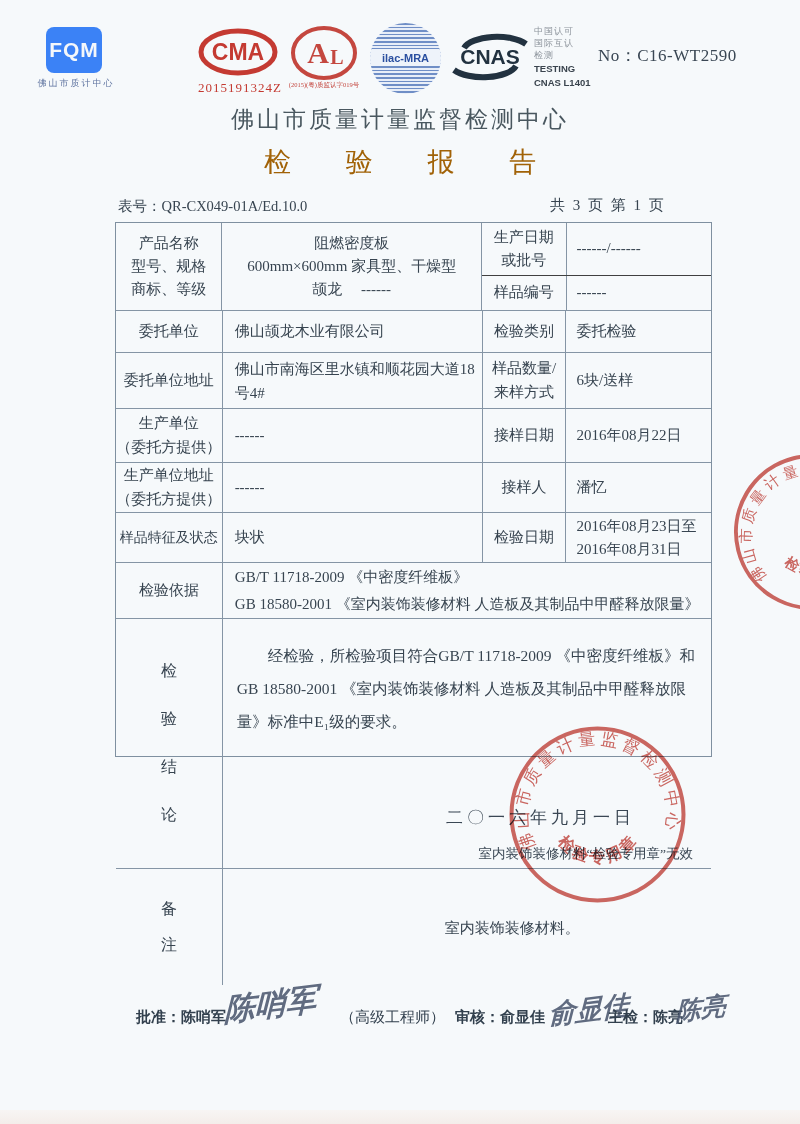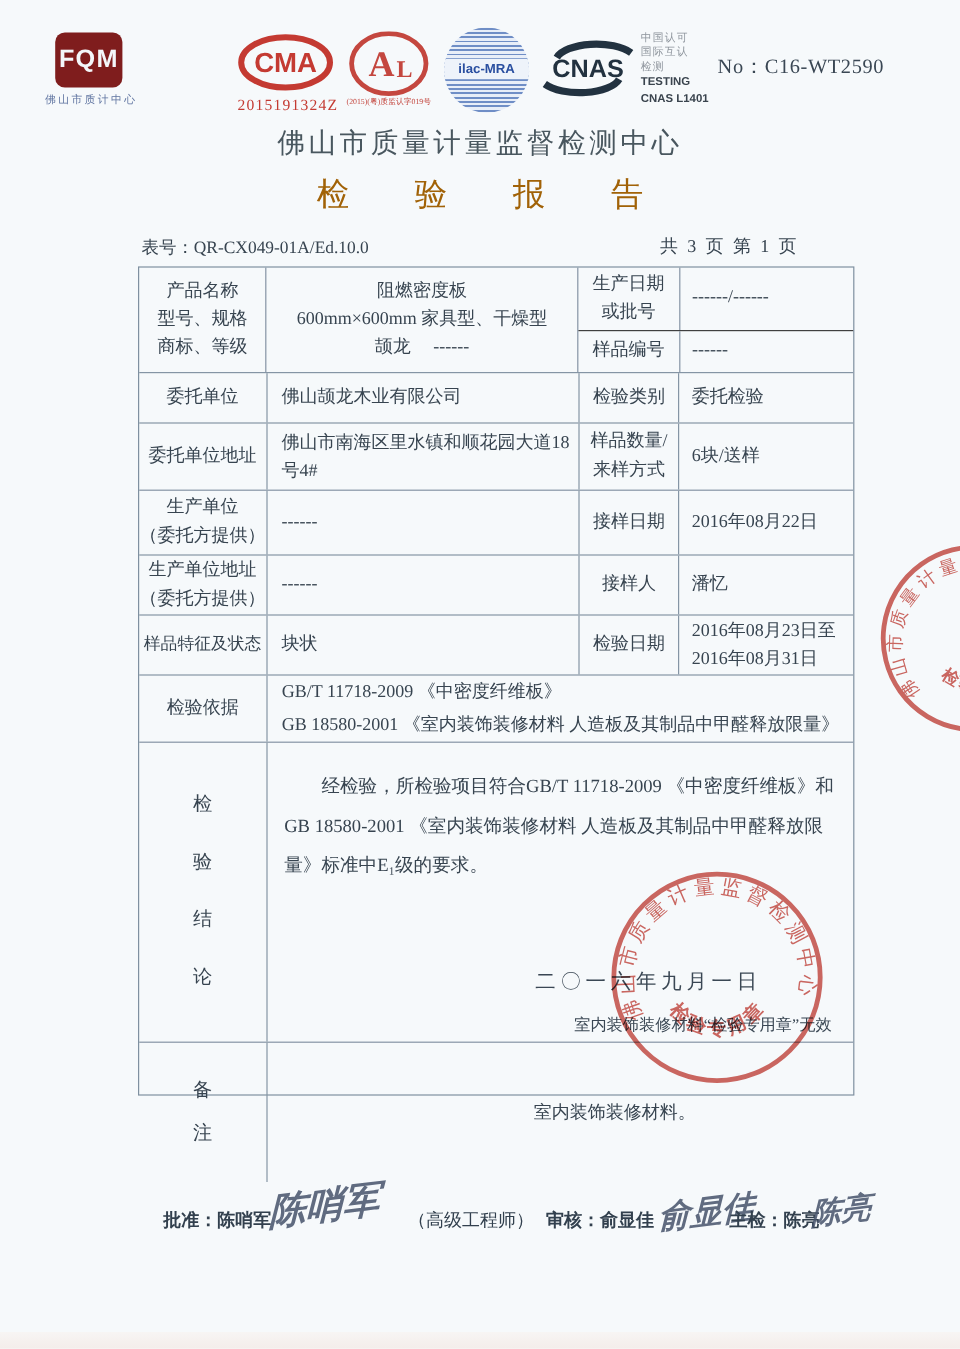--- a/index.html
+++ b/index.html
@@ -4,21 +4,21 @@
 <style>
   html,body{margin:0;padding:0;}
   body{
     width:800px;height:1124px;position:relative;overflow:hidden;
     background:#f6f9fb;
     font-family:"Liberation Serif","DejaVu Serif",serif;
     color:#374450;
   }
   .abs{position:absolute;}
   
-  .fqm-box{left:46px;top:27px;width:56px;height:46px;background:#7f1d1d;border-radius:8px;
+  .fqm-box{left:46px;top:27px;width:56px;height:46px;background:#3b82f6;border-radius:8px;
     display:flex;align-items:center;justify-content:center;color:#f4f7fa;font-weight:bold;
     font-size:21px;letter-spacing:1px;font-family:"Liberation Sans",sans-serif;}
   .fqm-cap{left:24px;top:77px;width:104px;text-align:center;font-size:9px;color:#5f74a0;letter-spacing:2px;}
   .cma-wrap{left:198px;top:28px;width:80px;height:50px;}
   .cma-num{left:192px;top:80px;width:96px;text-align:center;color:#c43a32;font-size:13px;letter-spacing:1px;}
   .cal-wrap{left:290px;top:26px;width:68px;height:54px;}
   .cal-cap{left:278px;top:81px;width:92px;text-align:center;color:#c4473f;font-size:6.5px;white-space:nowrap;}
   .ilac{left:370px;top:23px;width:71px;height:71px;border-radius:50%;
     background:repeating-linear-gradient(180deg,#6f8ec6 0 1.6px,#e8eef8 1.6px 3.6px);
     overflow:hidden;}
@@ -29,21 +29,21 @@
   .cnas-txt{left:534px;top:25px;width:70px;font-family:"Liberation Sans",sans-serif;}
   .cnas-grey{font-size:9px;color:#8d949c;line-height:12px;letter-spacing:1px;}
   .cnas-bold{font-size:9.5px;color:#3a444e;font-weight:bold;line-height:12px;margin-top:2px;}
   .report-no{left:598px;top:44px;font-size:17px;color:#3a4754;letter-spacing:.5px;}
   
   .org-title{left:0;top:104px;width:100%;text-align:center;font-size:23px;letter-spacing:3px;color:#49575f;}
   .report-title{left:0;top:144px;width:100%;text-align:center;font-size:27px;letter-spacing:24px;padding-left:24px;box-sizing:border-box;color:#a16207;}
   .form-no{left:118px;top:197px;font-size:14.5px;}
   .pagination{left:550px;top:196px;font-size:15px;letter-spacing:2px;text-align:center;}
   
-  .tbl{left:115px;top:222px;width:597px;height:691px;border:1px solid #7f90a0;box-sizing:border-box;font-size:15px;}
+  .tbl{left:115px;top:222px;width:597px;height:535px;border:1px solid #7f90a0;box-sizing:border-box;font-size:15px;}
   .row{display:flex;border-bottom:1px solid #8595a5;box-sizing:border-box;}
   .row:last-child{border-bottom:none;}
   .cell{box-sizing:border-box;border-right:1px solid #8595a5;display:flex;flex-direction:column;
     align-items:center;justify-content:center;line-height:1.55;}
   .cell.last{border-right:none;}
   .cell.vleft{align-items:flex-start;padding-left:12px;padding-right:6px;}
   .c1{width:107px;}
   .c2{width:261px;}
   .c3{width:84px;text-align:center;}
   .c4{width:145px;}

